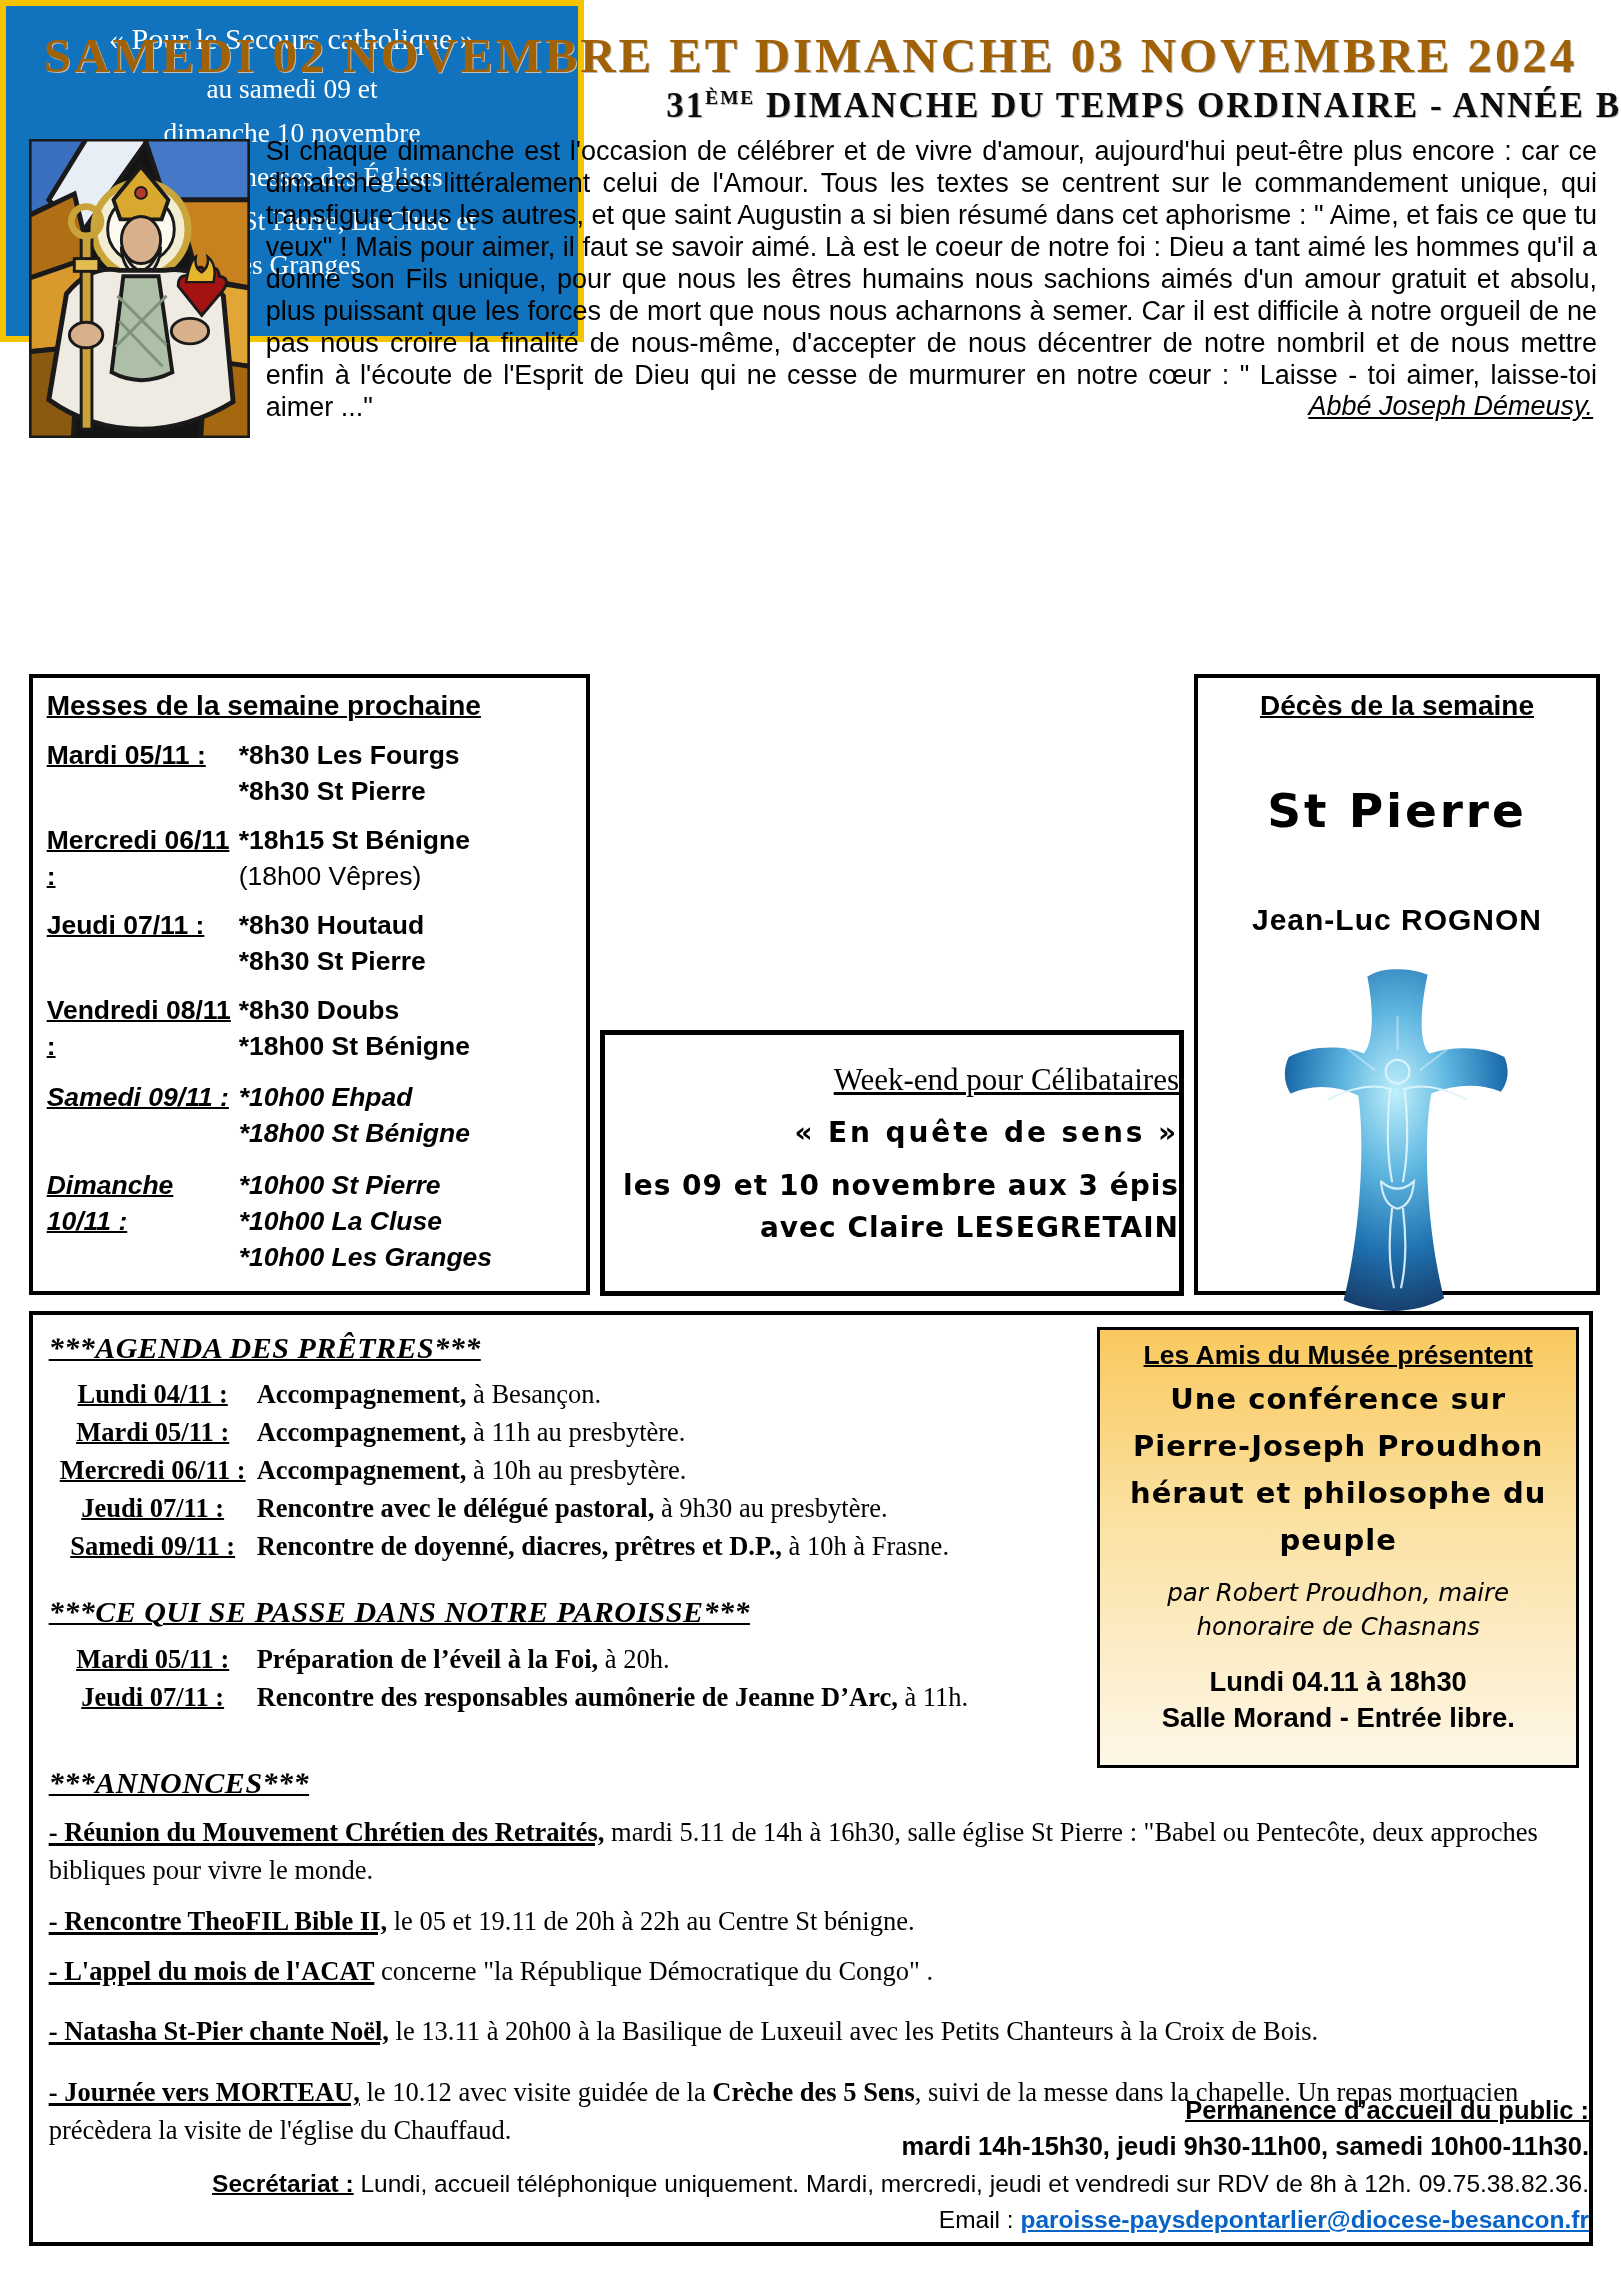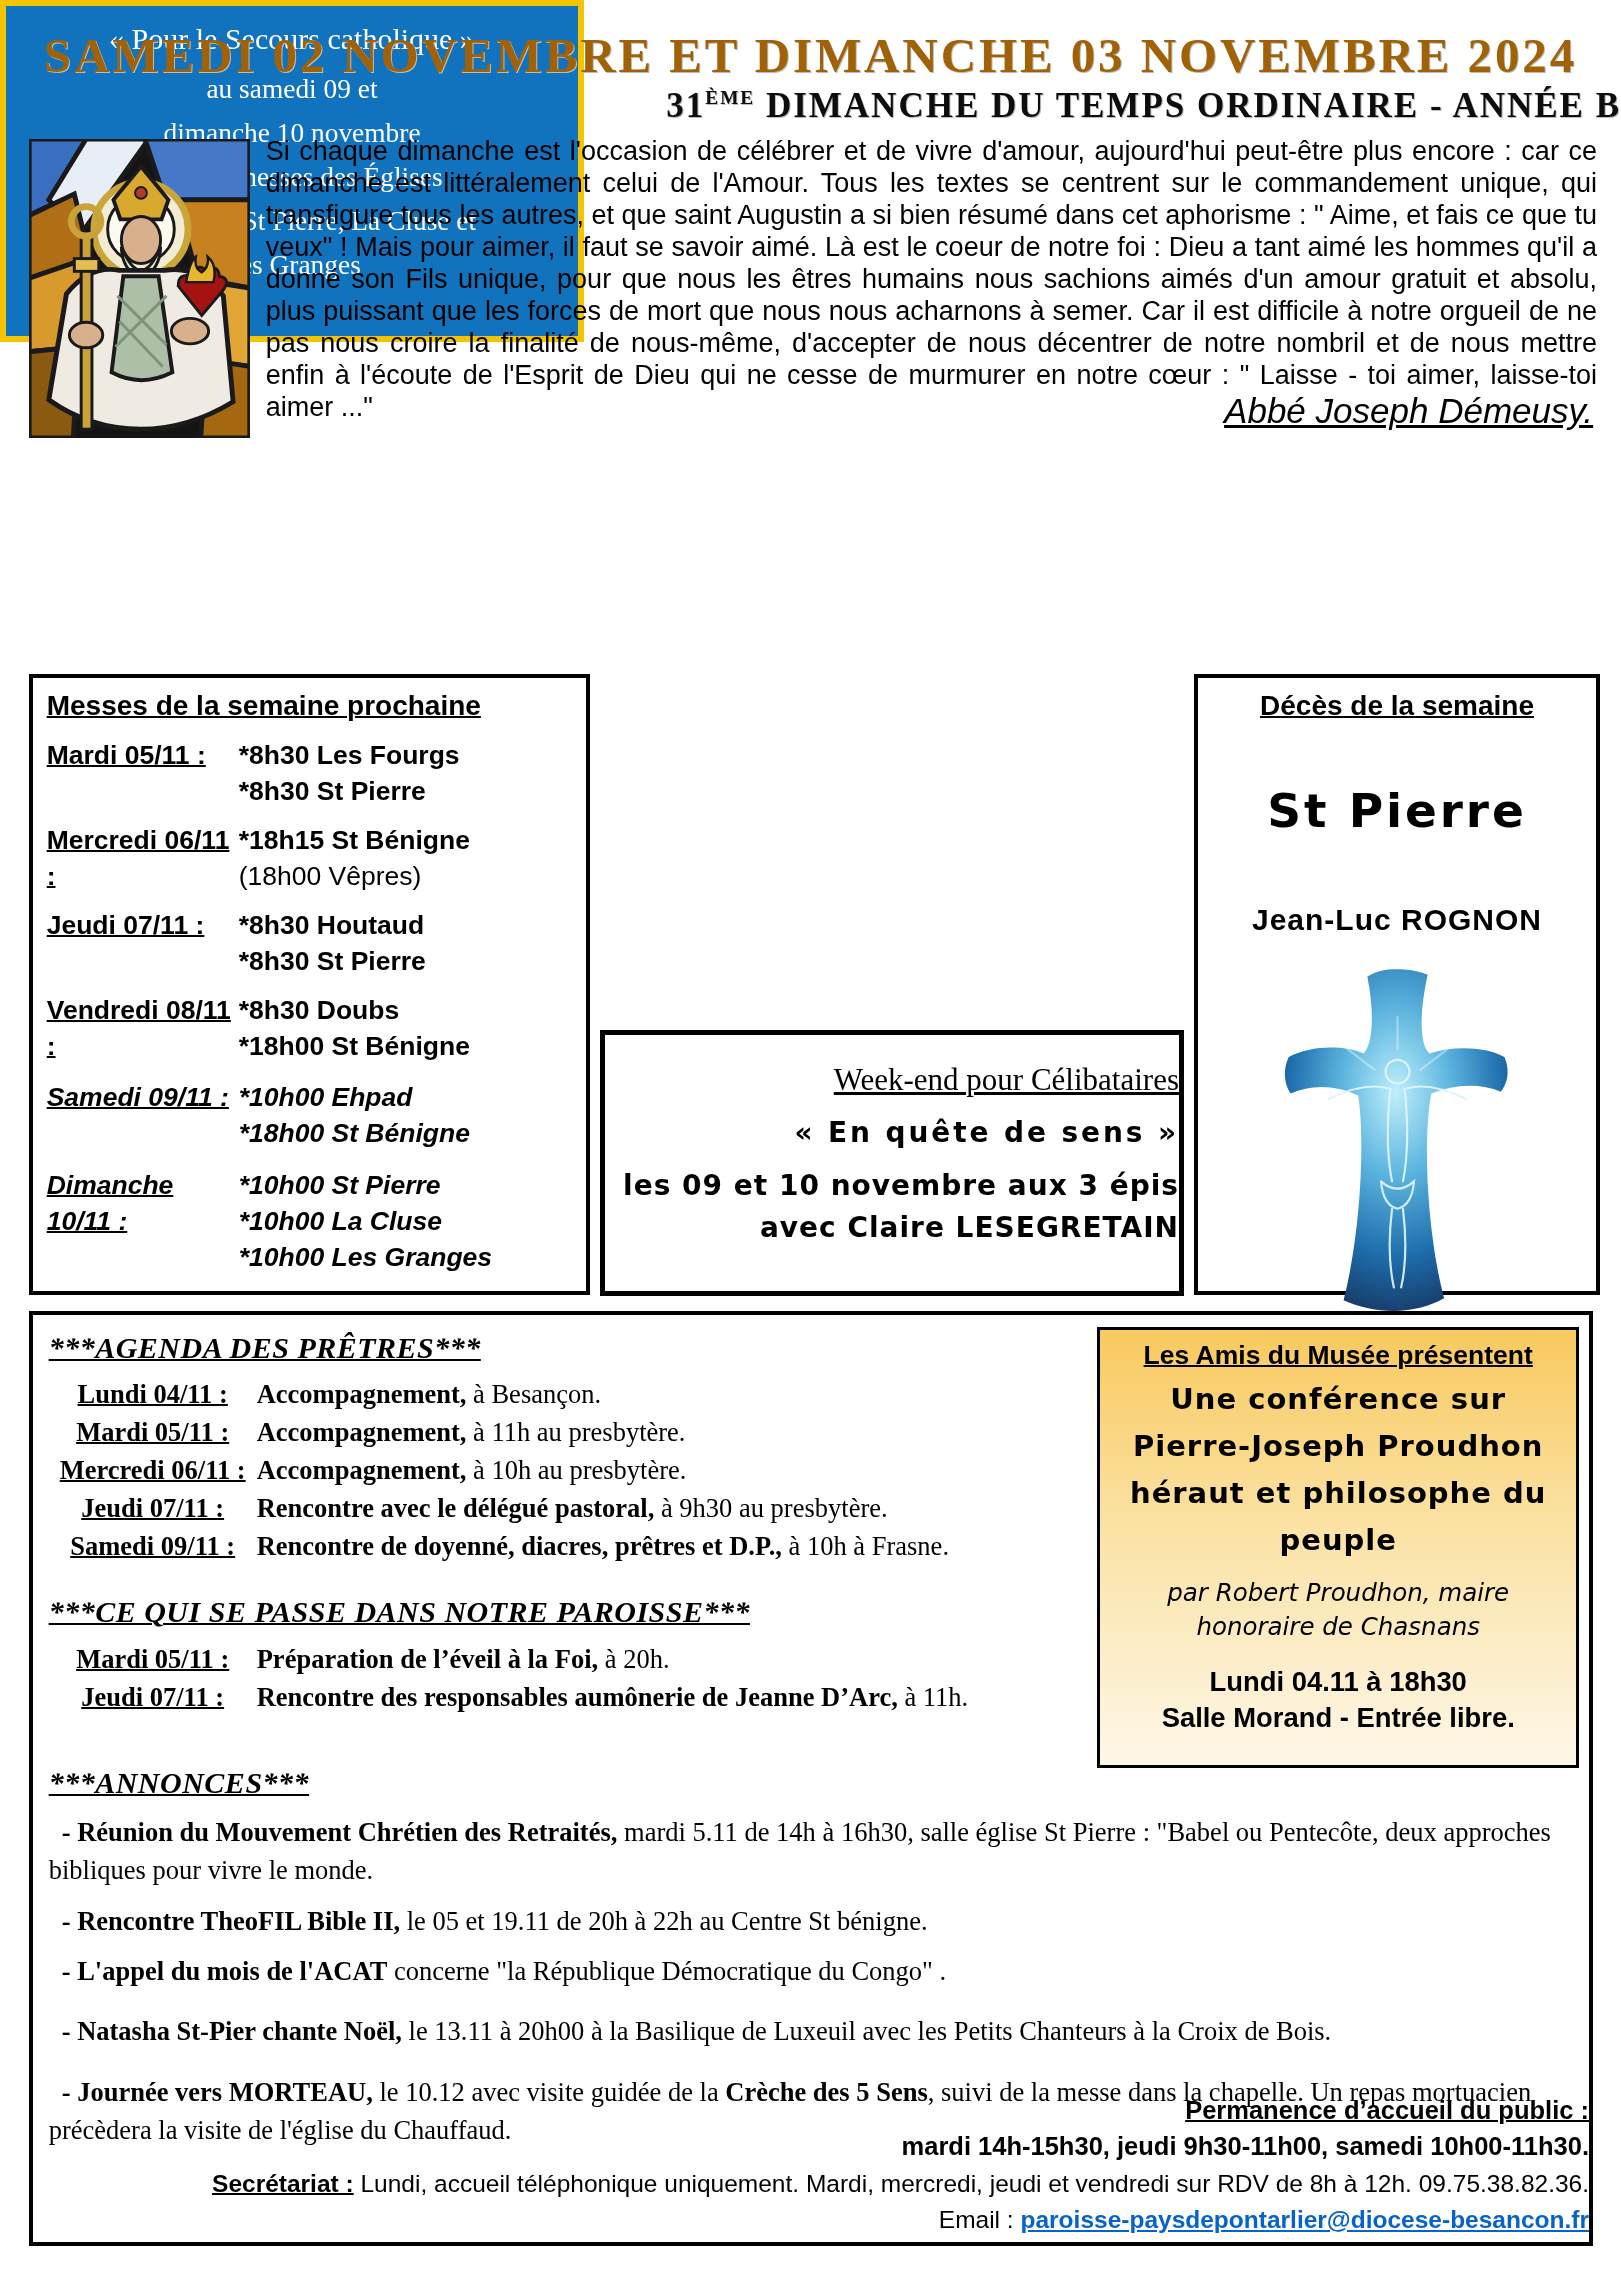--- a/index.html
+++ b/index.html
@@ -13,21 +13,21 @@
   .subtitle{position:absolute;left:0;top:86px;width:100%;text-align:right;
          font-family:"Liberation Serif",serif;font-weight:bold;font-size:35px;
          letter-spacing:2px;color:#0d0d0d;text-shadow:1px 1px 0 #bbb;}
   .subtitle sup{font-size:0.55em;}
 
   
   .intro{position:absolute;left:29px;top:135px;width:1568px;}
   .glass{float:left;width:221px;height:299px;margin:3.9px 15.7px 3.9px 0;display:block;}
   .intro-text{font-size:27px;line-height:32px;text-align:justify;}
   .signature{text-align:right;font-style:italic;text-decoration:underline;
-             font-size:35px;margin-top:-32px;padding-right:3.9px;}
+             font-size:27px;margin-top:-32px;padding-right:3.9px;}
 
   
   .box{position:absolute;border:4.9px solid #000;background:#fff;box-sizing:border-box;}
   #masses-box{left:29px;top:674px;width:561px;height:621px;padding:11.8px 7.8px 0 13.7px;}
   .masses-title{font-weight:bold;font-size:28px;text-decoration:underline;
                 text-decoration-thickness:2px;margin-bottom:15.7px;}
   .mrow{display:flex;font-weight:bold;font-size:26.5px;line-height:36px;margin-bottom:12.7px;}
   .mday{width:192px;flex-shrink:0;text-decoration:underline;text-decoration-thickness:2px;}
   .mrow.it{font-style:italic;}
   .mrow.gap{margin-top:15.7px;}
@@ -67,21 +67,21 @@
   .arow{display:flex;font-family:"Liberation Serif",serif;font-size:26.5px;
         line-height:36px;margin-top:2px;}
   .aday{width:208px;flex-shrink:0;font-weight:bold;text-decoration:underline;
         text-decoration-thickness:2px;text-align:center;}
   .abold{font-weight:bold;}
   .mt{margin-top:11.8px;}
   .sec2{margin-top:31px;}
   .sec3{margin-top:51px;}
   .annonce{font-family:"Liberation Serif",serif;font-size:26.5px;line-height:38px;
            margin:12.7px 0 0 0;}
-  .alead{font-weight:bold;text-decoration-thickness:2.5px;margin-left:13px;}
+  .alead{font-weight:bold;text-decoration:underline;text-decoration-thickness:2.5px;}
 
   #musee-box{position:absolute;right:9.8px;top:11.8px;width:482px;height:441px;
              border:3.9px solid #000;box-sizing:border-box;text-align:center;
              background:linear-gradient(180deg,#F9C95F 0%,#FBE2A4 45%,#FEF7E8 100%);
              padding:9.8px 11.8px 0 11.8px;}
   .musee-title{font-weight:bold;font-size:26.5px;text-decoration:underline;
                text-decoration-thickness:2px;}
   .musee-conf{font-size:29px;line-height:47px;margin-top:5.9px;font-weight:600;}
   .musee-speaker{font-family:"DejaVu Sans",sans-serif;font-style:italic;
                  font-size:24.5px;line-height:34px;margin-top:11.8px;}

